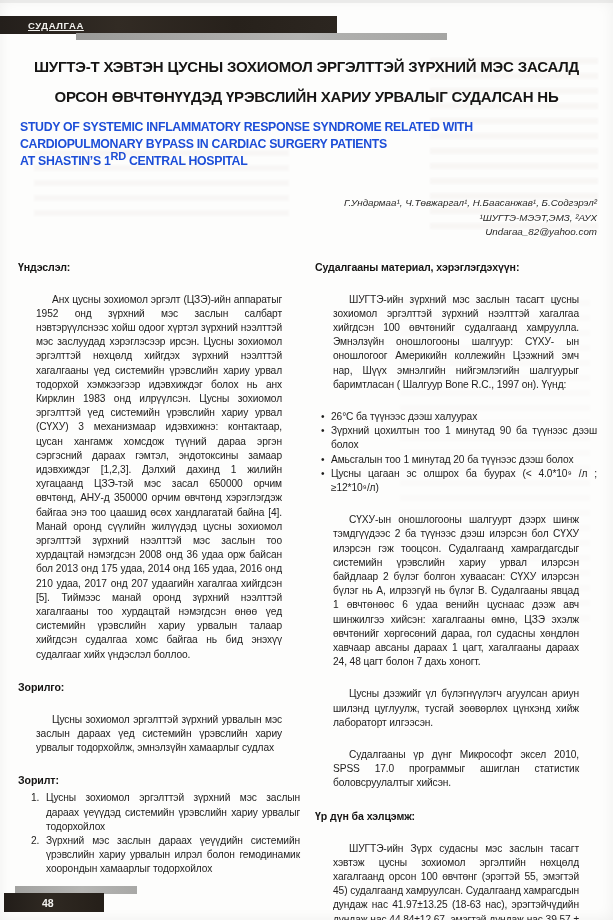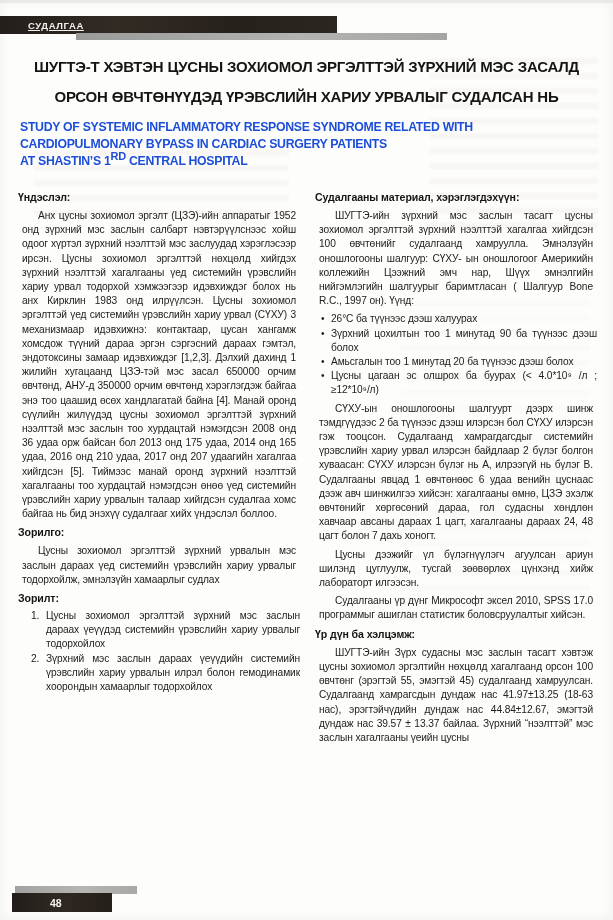--- a/index.html
+++ b/index.html
@@ -50,39 +50,39 @@
   
   .columns{
     display:flex;gap:15px;
     margin:20px 16px 0 18px;
   }
   .col{width:283px;font-size:10.2px;line-height:14.2px;letter-spacing:-0.1px;}
   .col h3{
     margin:0 0 3px 0;font-size:10.6px;line-height:15px;color:#151413;
   }
   .col p{
-    margin:4px;text-align:justify;text-indent:16px;color:#222120;
+    margin:18px;text-align:justify;text-indent:16px;color:#222120;
   }
   .gap-top{margin-top:14px;}
   
   .blist{margin:0 0 0 4px;padding:0;}
   .bitem{position:relative;padding-left:12px;text-align:justify;}
   .bitem::before{content:"\2022";position:absolute;left:2px;top:0;}
   
   .olist{margin:0 0 0 13px;padding:0;}
   .oitem{display:flex;text-align:justify;}
   .oitem .num{flex:0 0 15px;}
   .oitem .txt{flex:1;text-align:justify;}
   
   .footer-shadow{
     position:absolute;left:15px;top:886px;width:122px;height:8px;
     background:linear-gradient(90deg,#a2a2a0,#b5b5b3 55%,#a8a8a6);
   }
   .footer-bar{
-    position:absolute;left:12px;top:893px;width:100px;height:19px;
+    position:absolute;left:4px;top:893px;width:100px;height:19px;
     background:linear-gradient(90deg,#221d19,#2f2922 45%,#251f19);
     display:flex;align-items:center;
   }
   .footer-bar span{
     color:#f4f3f0;font-size:10.5px;font-weight:bold;padding-left:38px;
   }
   
   .bleed{
     position:absolute;pointer-events:none;
     background:repeating-linear-gradient(
@@ -111,20 +111,25 @@
   </div>
   <div class="tag-shadow"></div>
 
   <div class="title-mn">ШУГТЭ-Т ХЭВТЭН ЦУСНЫ ЗОХИОМОЛ ЭРГЭЛТТЭЙ ЗҮРХНИЙ МЭС ЗАСАЛД ОРСОН ӨВЧТӨНҮҮДЭД ҮРЭВСЛИЙН ХАРИУ УРВАЛЫГ СУДАЛСАН НЬ</div>
 
   <div class="title-en">
     <span>STUDY OF SYSTEMIC INFLAMMATORY RESPONSE SYNDROME RELATED WITH CARDIOPULMONARY BYPASS IN CARDIAC SURGERY PATIENTS</span><br>
     <span><span>AT SHASTIN’S 1</span><sup>RD</sup><span> CENTRAL HOSPITAL</span></span>
   </div>
 
+  <div class="authors">
+    <div>Г.Ундармаа¹, Ч.Төвжаргал¹, Н.Баасанжав¹, Б.Содгэрэл²</div>
+    <div>¹ШУГТЭ-МЭЭТ,ЭМЗ, ²АУХ</div>
+    <div>Undaraa_82@yahoo.com</div>
+  </div>
 
   <div class="columns">
 
     <div class="col">
       <h3>Үндэслэл:</h3>
       <p>Анх цусны зохиомол эргэлт (ЦЗЭ)-ийн аппаратыг 1952 онд зүрхний мэс заслын салбарт нэвтэрүүлснээс хойш одоог хүртэл зүрхний нээлттэй мэс заслуудад хэрэглэсээр ирсэн. Цусны зохиомол эргэлттэй нөхцөлд хийгдэх зүрхний нээлттэй хагалгааны үед системийн үрэвслийн хариу урвал тодорхой хэмжээгээр идэвхиждэг болох нь анх Кирклин 1983 онд илрүүлсэн. Цусны зохиомол эргэлттэй үед системийн үрэвслийн хариу урвал (СҮХУ) 3 механизмаар идэвхижнэ: контактаар, цусан хангамж хомсдож түүний дараа эргэн сэргэсний дараах гэмтэл, эндотоксины замаар идэвхиждэг [1,2,3]. Дэлхий дахинд 1 жилийн хугацаанд ЦЗЭ-тэй мэс засал 650000 орчим өвчтөнд, АНУ-д 350000 орчим өвчтөнд хэрэглэгдэж байгаа энэ тоо цаашид өсөх хандлагатай байна [4]. Манай оронд сүүлийн жилүүдэд цусны зохиомол эргэлттэй зүрхний нээлттэй мэс заслын тоо хурдацтай нэмэгдсэн 2008 онд 36 удаа орж байсан бол 2013 онд 175 удаа, 2014 онд 165 удаа, 2016 онд 210 удаа, 2017 онд 207 удаагийн хагалгаа хийгдсэн [5]. Тиймээс манай оронд зүрхний нээлттэй хагалгааны тоо хурдацтай нэмэгдсэн өнөө үед системийн үрэвслийн хариу урвалын талаар хийгдсэн судалгаа хомс байгаа нь бид энэхүү судалгааг хийх үндэслэл боллоо.</p>
 
       <h3 class="gap-top">Зорилго:</h3>
       <p>Цусны зохиомол эргэлттэй зүрхний урвалын мэс заслын дараах үед системийн үрэвслийн хариу урвалыг тодорхойлж, эмнэлзүйн хамаарлыг судлах</p>
 

